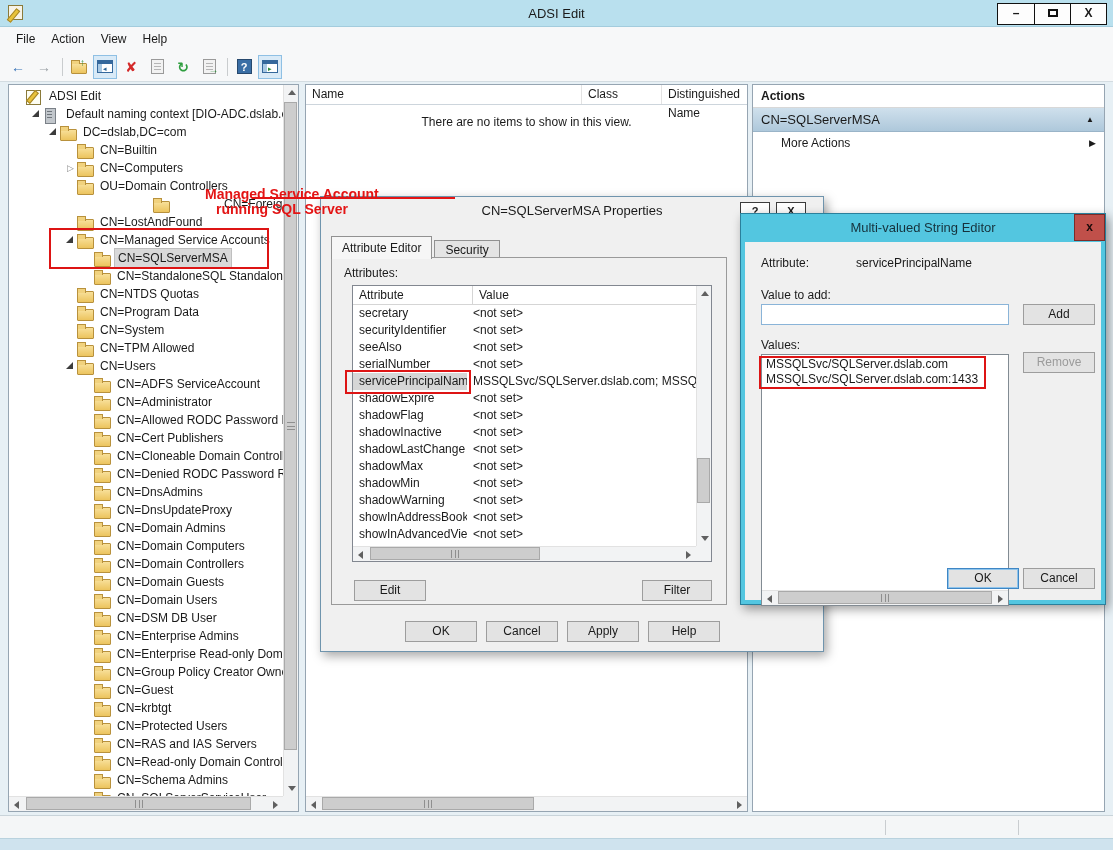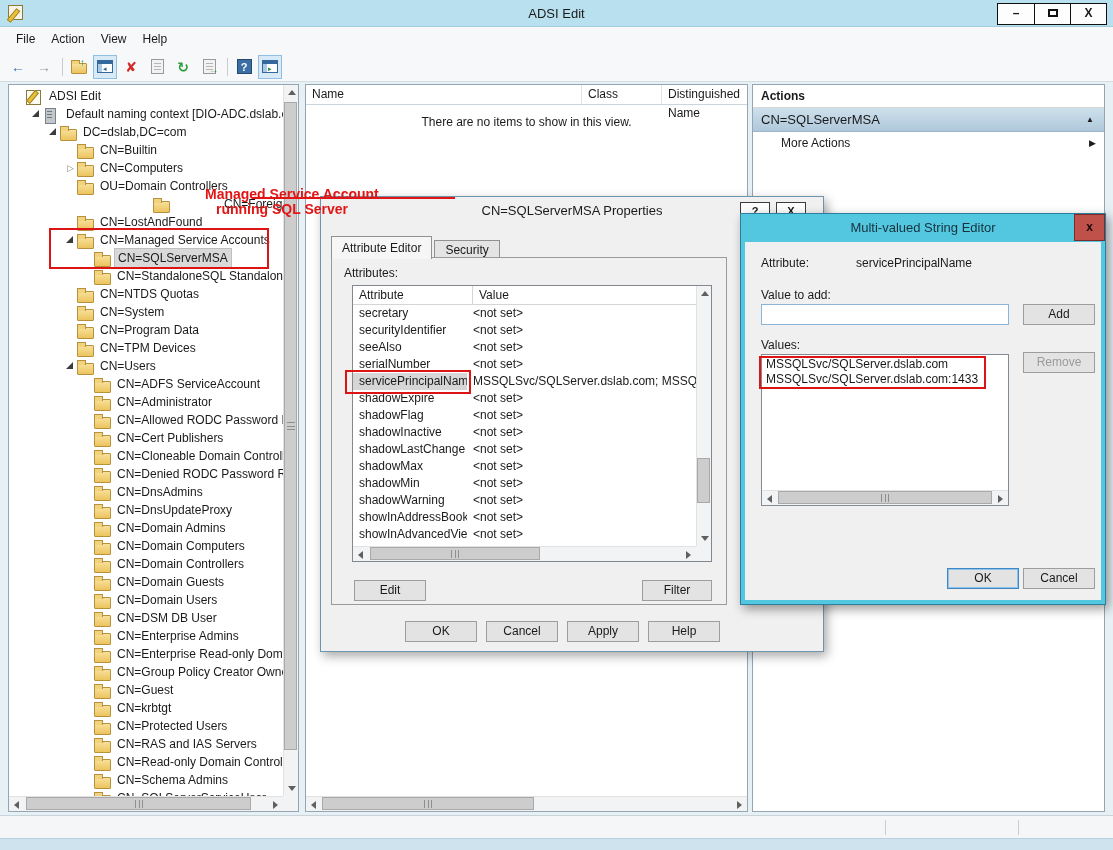--- a/index.html
+++ b/index.html
@@ -124,21 +124,21 @@
   .mvse-title { height:28px; line-height:28px; text-align:center; font-size:13px; color:#16323c; }
   .mvse-close { position:absolute; top:0; right:0; width:31px; height:27px; background:#c0504a; border:1px solid #7c2b28; text-align:center; line-height:25px; font-weight:bold; color:#1a0a0a; }
   .mvse-body { position:absolute; left:4px; top:28px; right:4px; bottom:4px; background:#f0f0f0; }
   .mvse-lbl { position:absolute; }
   .lbl-attr { left:16px; top:14px; } .val-attr { left:111px; top:14px; }
   .lbl-add  { left:16px; top:46px; }
   .mvse-input { position:absolute; left:16px; top:62px; width:248px; height:21px; background:#fff; border:1px solid #8ab4d8; font:inherit; padding:0 3px; }
   .mvse-btn { position:absolute; width:72px; height:21px; background:#e3e3e3; border:1px solid #9d9d9d; text-align:center; line-height:19px; }
   .btn-add { left:278px; top:62px; }
   .lbl-values { left:16px; top:96px; }
-  .mvse-list { position:absolute; left:16px; top:112px; width:248px; height:152px; background:#fff; border:1px solid #828b93; }
+  .mvse-list { position:absolute; left:16px; top:112px; width:248px; height:252px; background:#fff; border:1px solid #828b93; }
   .mvse-val { height:15px; line-height:15px; padding-left:4px; white-space:nowrap; }
   .mvse-vals { padding-top:2px; }
   .btn-remove { left:278px; top:110px; color:#9b9b9b; }
   .btn-mvse-ok { left:202px; top:326px; border:1px solid #3f86c4; box-shadow:0 0 0 1px #8ec4ec inset; }
   .btn-mvse-cancel { left:278px; top:326px; }
 
   
   .red-box { position:absolute; border:2px solid #dd1414; background:transparent; }
   #box-tree { left:49px; top:228px; width:220px; height:41px; z-index:5; }
   #box-spn  { left:345px; top:370px; width:126px; height:24px; z-index:12; }
@@ -269,31 +269,31 @@
           <span class="tlabel">CN=StandaloneSQL StandaloneSQ</span>
         </div>
         <div class="tree-row" style="padding-left: 55px;">
           <span class="exp"></span>
           <span class="ticon folder-icon"></span>
           <span class="tlabel">CN=NTDS Quotas</span>
         </div>
         <div class="tree-row" style="padding-left: 55px;">
           <span class="exp"></span>
           <span class="ticon folder-icon"></span>
+          <span class="tlabel">CN=Program Data</span>
+        </div>
+        <div class="tree-row" style="padding-left: 55px;">
+          <span class="exp"></span>
+          <span class="ticon folder-icon"></span>
           <span class="tlabel">CN=System</span>
         </div>
         <div class="tree-row" style="padding-left: 55px;">
           <span class="exp"></span>
           <span class="ticon folder-icon"></span>
-          <span class="tlabel">CN=Program Data</span>
-        </div>
-        <div class="tree-row" style="padding-left: 55px;">
-          <span class="exp"></span>
-          <span class="ticon folder-icon"></span>
-          <span class="tlabel">CN=TPM Devices</span>
+          <span class="tlabel">CN=TPM Allowed</span>
         </div>
         <div class="tree-row" style="padding-left: 55px;">
           <span class="exp open"></span>
           <span class="ticon folder-icon"></span>
           <span class="tlabel">CN=Users</span>
         </div>
         <div class="tree-row" style="padding-left: 72px;">
           <span class="exp"></span>
           <span class="ticon folder-icon"></span>
           <span class="tlabel">CN=ADFS ServiceAccount</span>

